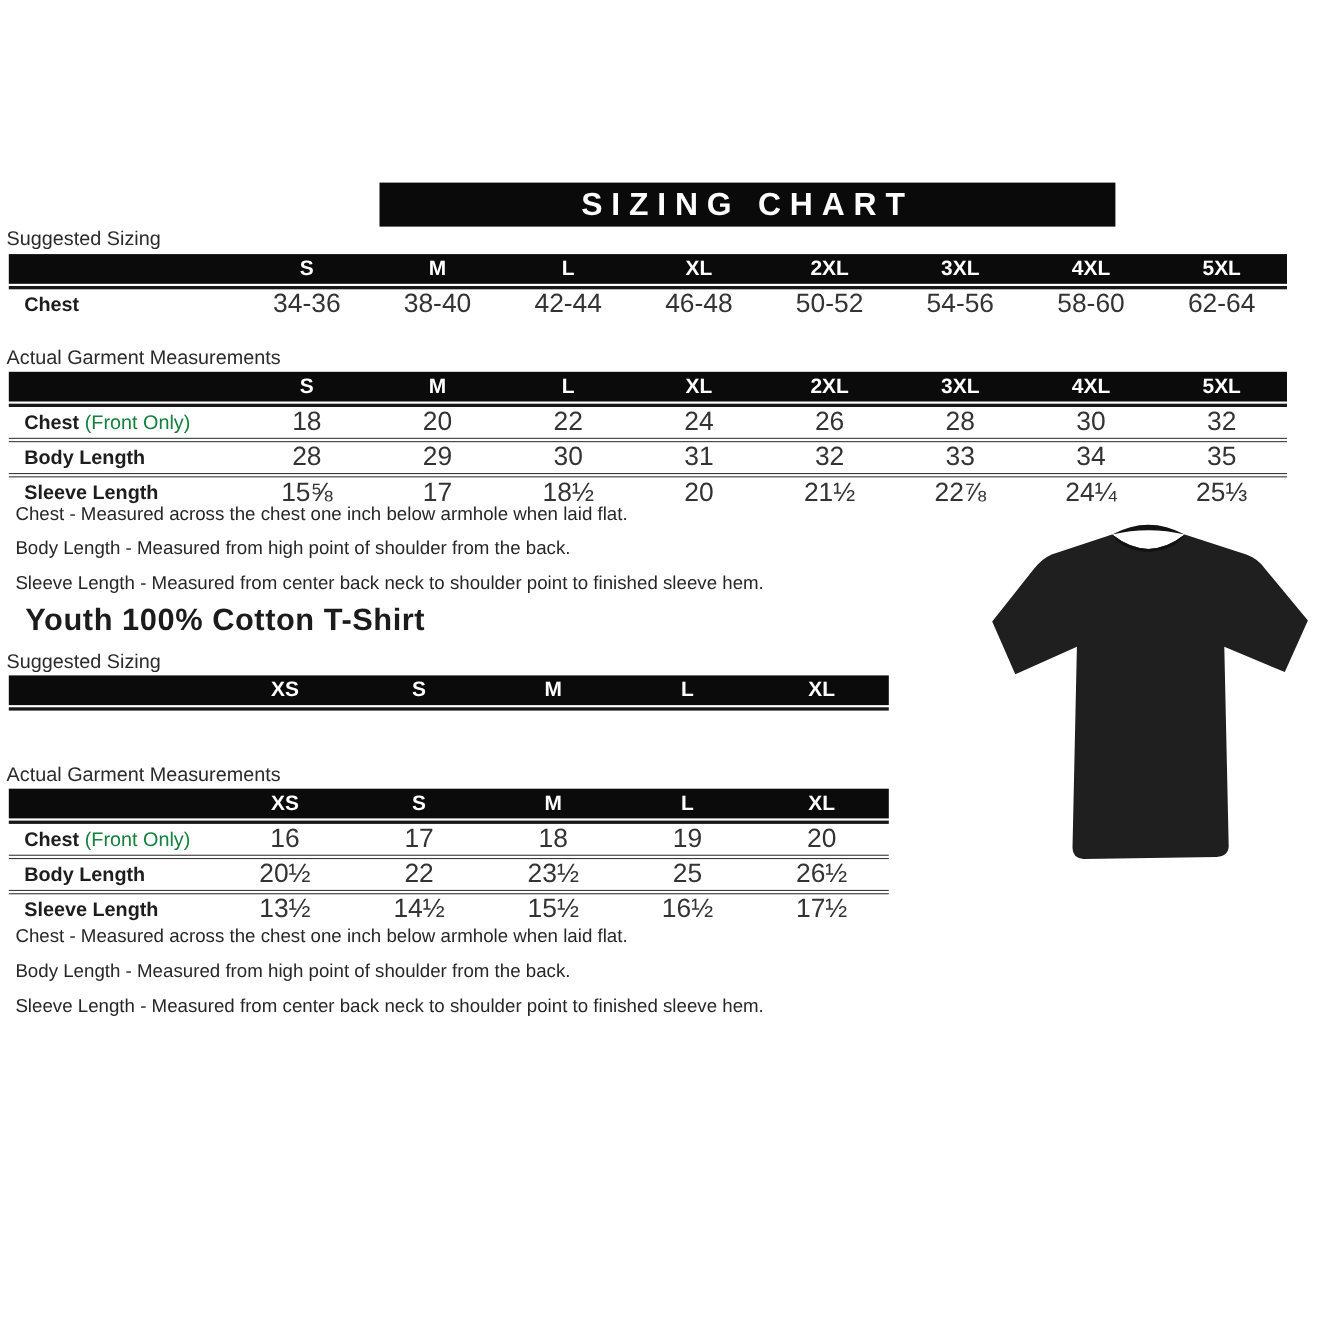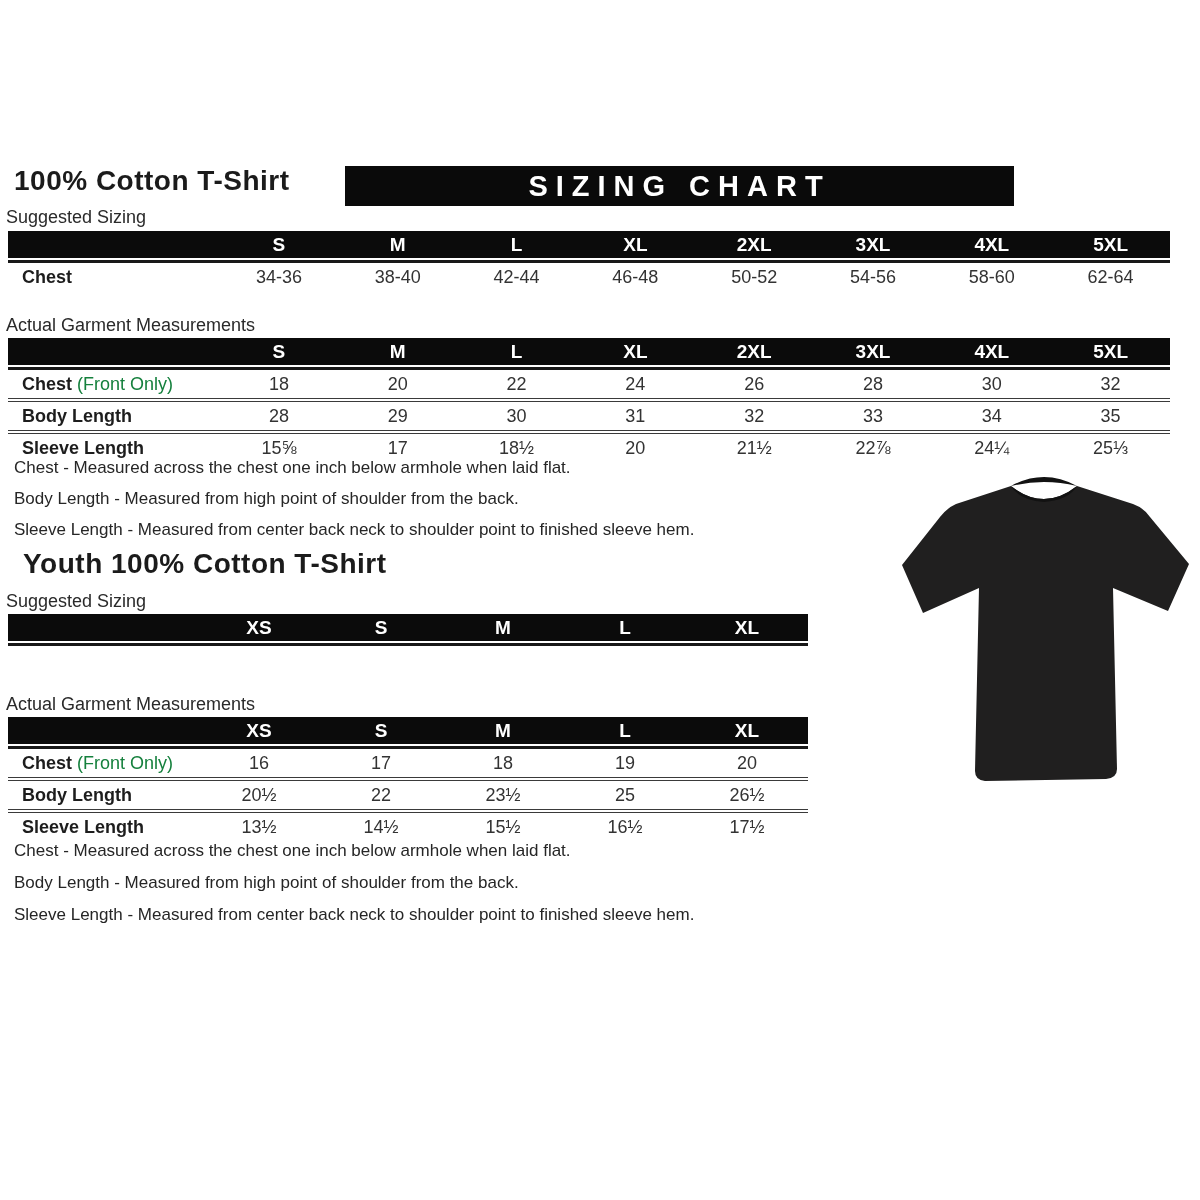--- a/index.html
+++ b/index.html
@@ -15,37 +15,36 @@
     font-size:29px;font-weight:bold;letter-spacing:8px;
   }
   .sec-label{font-size:18px;color:#2a2a2a;}
   
   .sztable{display:block;}
   .thead{display:flex;background:#0b0b0b;height:27px;align-items:center;}
   .headrule{height:3px;background:#181818;margin-top:2px;}
   .th{flex:1;text-align:center;color:#ffffff;font-weight:bold;font-size:19px;line-height:27px;}
   .trow{display:flex;height:28px;align-items:center;}
   .lined .trow + .trow{border-top:4px double #3a3a3a;}
-  .td{flex:1;text-align:center;font-size:18px;color:#333;}
+  .td{flex:1;text-align:center;font-size:24px;color:#333;}
   .label-col{flex:none;text-align:left;padding-left:14px;font-size:18px;color:#1d1d1d;}
   .label-col b{font-weight:bold;}
   .label-col .suffix{font-weight:normal;color:#15803d;}
   .adult .label-col{width:17%;}
   .youth .label-col{width:22%;}
   
   .notes .note{font-size:17px;color:#262626;margin-bottom:11px;white-space:nowrap;}
   .notes2 .note{margin-bottom:12px;}
   .tshirt{position:absolute;}
 </style>
 </head>
 <body>
 
 <div class="page">
 
-  <div class="abs page-title" style="left:14px;top:165px;">100% Cotton T-Shirt</div>
 
   <div class="abs banner" style="left:345px;top:166px;width:669px;height:40px;">
     <span>SIZING CHART</span>
   </div>
 
   <div class="abs sec-label" style="left:6px;top:207px;">Suggested Sizing</div>
 
   <div class="abs sztable adult" style="left:8px;top:231px;width:1162px;">
       <div class="thead">
         <div class="th label-col"></div>

